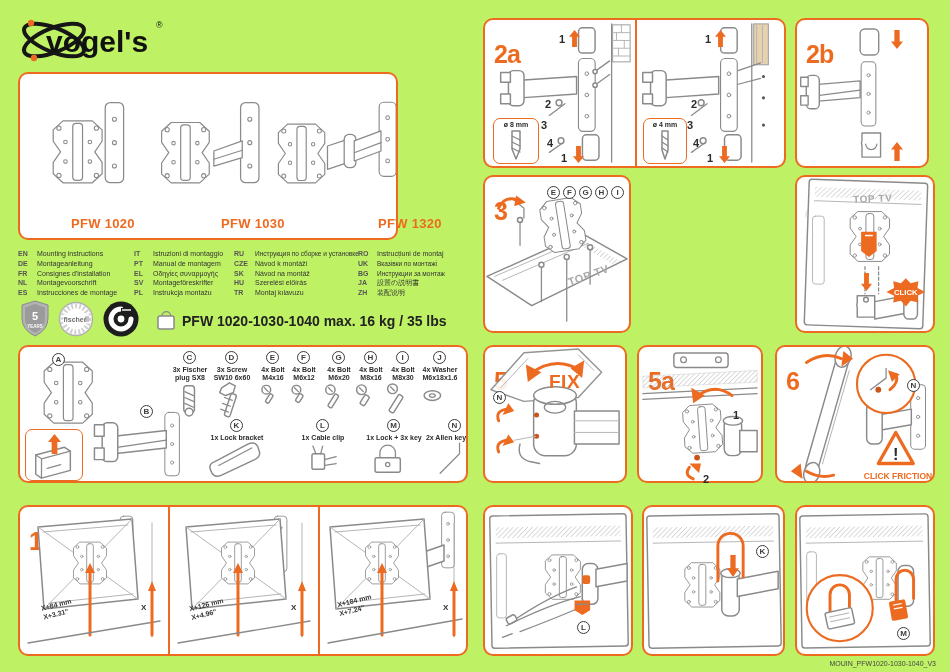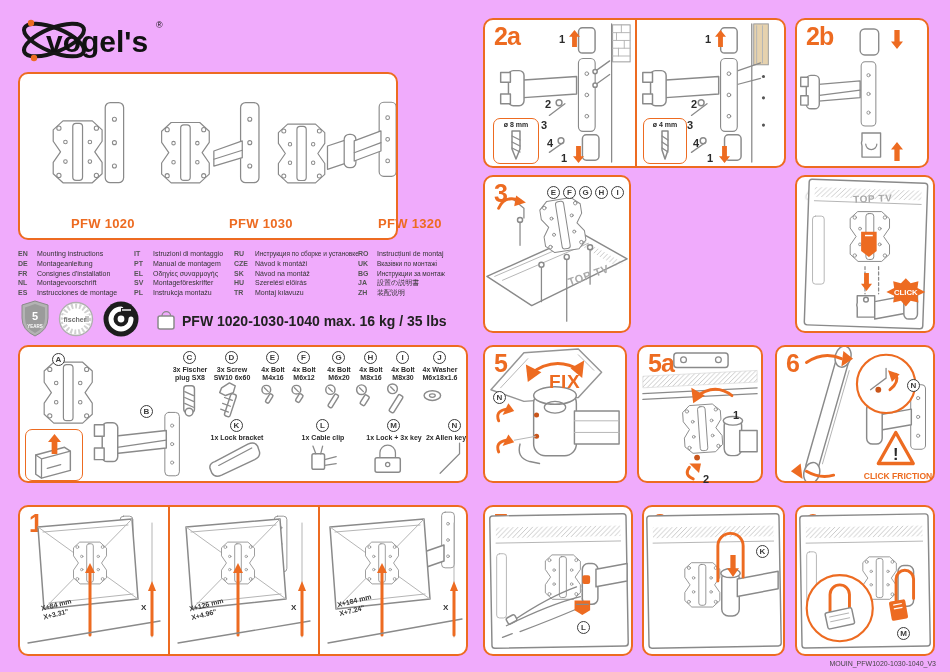--- a/index.html
+++ b/index.html
@@ -1,21 +1,21 @@
 <!DOCTYPE html>
 <html><head>
 <meta charset="utf-8">
 <style>
   :root{ --o:#ed6b21; --ink:#2b2b2b; --ln:#8a8a8a; }
   *{margin:0;padding:0;box-sizing:border-box}
   html,body{background:#fff}
-  #page{position:relative;width:950px;height:672px;background:#f0abfc;overflow:hidden;
+  #page{position:relative;width:950px;height:672px;background:#bef264;overflow:hidden;
         font-family:"Liberation Sans",sans-serif;color:var(--ink)}
   .panel{position:absolute;border:2px solid var(--o);border-radius:10px;background:#fff}
-  .pnum{position:absolute;top:2px;left:9px;color:var(--o);font-size:25px;font-weight:bold;letter-spacing:-1px}
+  .pnum{position:absolute;top:20px;left:9px;color:var(--o);font-size:25px;font-weight:bold;letter-spacing:-1px}
   .circ{position:absolute;width:13px;height:13px;border:1.2px solid #3c3c3c;border-radius:50%;
         font-size:8px;font-weight:bold;color:#3c3c3c;display:flex;align-items:center;justify-content:center;background:#fff;z-index:4}
   .num{position:absolute;font-size:11px;font-weight:bold;color:#2b2b2b;z-index:4}
   .fill{position:absolute;inset:0;width:100%;height:100%}
   .arr{position:absolute;background:var(--o);clip-path:polygon(50% 0,100% 40%,72% 40%,72% 100%,28% 100%,28% 40%,0 40%);z-index:5}
   .dn{transform:rotate(180deg)}
   .drill{position:absolute;border:1.6px solid var(--o);border-radius:7px;background:#fff;
          display:flex;flex-direction:column;align-items:center;padding:2px;z-index:5}
   .drill .dl{font-size:7px;font-weight:bold;color:#2b2b2b;line-height:8px}
   .toptv{position:absolute;color:#a9a9a9;font-weight:bold;letter-spacing:.6px;font-size:10px;z-index:3}
@@ -98,21 +98,21 @@
       <use href="#plate" x="160" y="42" width="76" height="76"></use>
 
       <use href="#strip" x="428" y="14" width="24" height="100"></use>
       <path class="lw" d="M368,72 L392,64 L392,92 L368,100 Z"></path>
       <rect class="lw" x="388" y="58" width="14" height="40" rx="6"></rect>
       <path class="lw" d="M400,66 L432,54 L432,78 L400,90 Z"></path>
       <path class="ln" d="M400,80 L432,68"></path>
       <use href="#plate" x="300" y="44" width="74" height="74"></use>
     </svg>
     <div class="plabel" style="left:18px;top:142px;width:130px">PFW 1020</div>
-    <div class="plabel" style="left:176px;top:142px;width:130px">PFW 1030</div>
+    <div class="plabel" style="left:168px;top:142px;width:130px">PFW 1030</div>
     <div class="plabel" style="left:330px;top:142px;width:120px">PFW 1320</div>
   </div>
 
   <div style="position:absolute;left:18px;top:249px;width:452px;height:50px">
     <div class="langcol" style="left:0;width:114px">
       <div class="lrow">
           <span class="lc">EN</span>
           <span class="ll">Mounting instructions</span>
         </div>
       <div class="lrow">

